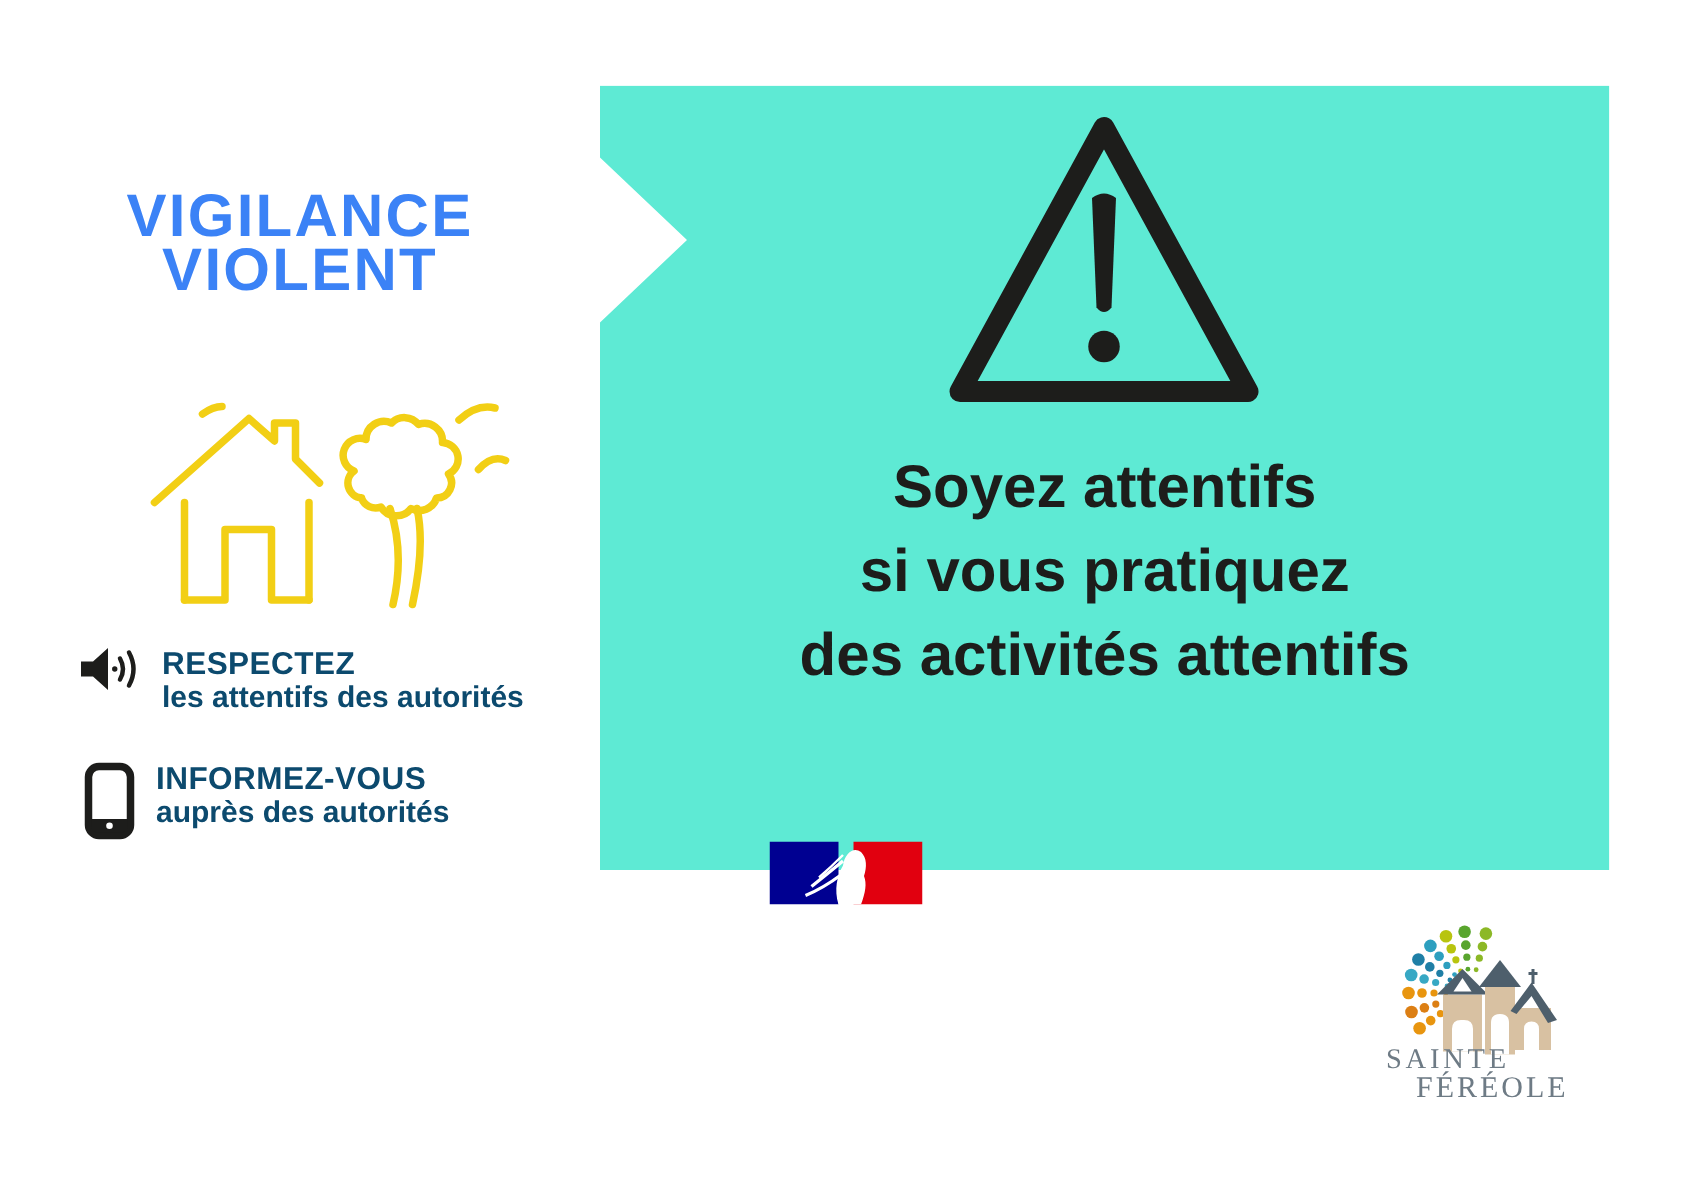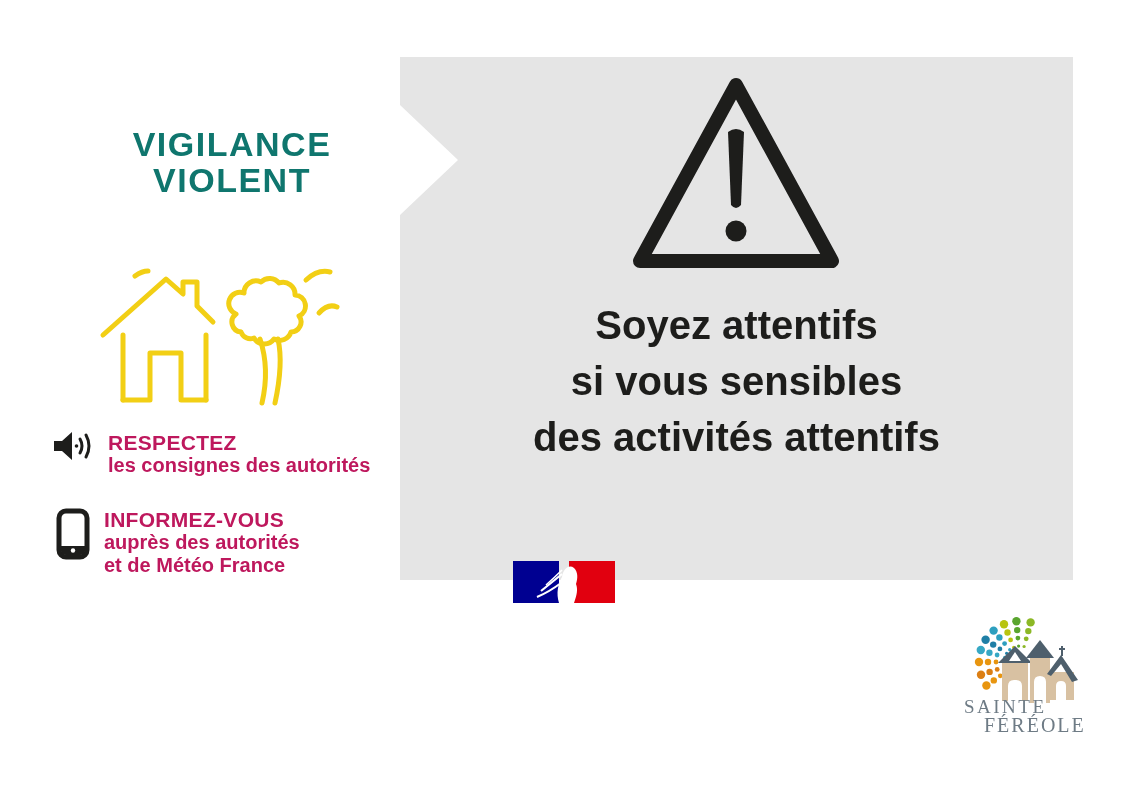--- a/index.html
+++ b/index.html
@@ -1,40 +1,40 @@
 <!DOCTYPE html>
 <html><head>
 <meta charset="utf-8">
 <style>
   html,body{margin:0;padding:0;background:#ffffff;}
   body{width:1128px;height:788px;overflow:hidden;font-family:"Liberation Sans",sans-serif;}
   .poster{position:relative;width:1128px;height:788px;background:#ffffff;}
 
   
   .title-block{position:absolute;left:0;top:126px;width:400px;text-align:center;
-    font-weight:bold;font-size:34px;line-height:36px;letter-spacing:1.5px;color:#0f766e;margin-left:32px;}
+    font-weight:bold;font-size:40px;line-height:36px;letter-spacing:1.5px;color:#3b82f6;}
   .picto{position:absolute;left:98px;top:262px;}
 
-  .advice{position:absolute;display:flex;align-items:flex-start;color:#be185d;}
+  .advice{position:absolute;display:flex;align-items:flex-start;color:#0c4a6e;}
   .advice .txt{margin-left:14px;font-weight:bold;font-size:20px;line-height:23px;}
   .advice .txt .t{font-size:21px;letter-spacing:0.3px;}
   .advice-1{left:52px;top:431px;}
   .advice-2{left:56px;top:508px;}
 
   
-  .panel{position:absolute;left:400px;top:57px;width:673px;height:523px;background:#e5e5e5;
+  .panel{position:absolute;left:400px;top:57px;width:673px;height:523px;background:#5eead4;
     clip-path:polygon(0 0,673px 0,673px 523px,0 523px,0 158px,58px 103px,0 48px);}
   .warning-tri{position:absolute;left:228px;top:18px;}
   .message{position:absolute;left:0;top:240px;width:100%;text-align:center;
     font-weight:bold;font-size:40px;line-height:56px;color:#1d1d1b;}
   .message div{white-space:nowrap;}
 
   
   .marianne{position:absolute;left:513px;top:561px;}
-  .sf-logo{position:absolute;left:950px;top:600px;width:156px;height:150px;}
+  .sf-logo{position:absolute;left:910px;top:600px;width:156px;height:150px;}
   .sf-text{position:absolute;color:#6E7B85;font-family:"Liberation Serif",serif;font-weight:normal;}
   .sf-line1{left:14px;top:96px;font-size:19px;letter-spacing:2.5px;}
   .sf-line2{left:34px;top:114px;font-size:20px;letter-spacing:2px;}
 </style>
 </head>
 <body>
 
 <div class="poster">
 
   <div class="title-block">
@@ -66,48 +66,47 @@
 
   <div class="advice advice-1">
     <svg width="42" height="30" viewBox="0 0 42 30">
       <path d="M2 10 L10 10 L20 1 L20 29 L10 20 L2 20 Z" fill="#1d1d1b"></path>
       <circle cx="24.5" cy="15" r="1.8" fill="#1d1d1b"></circle>
       <path d="M28 8 Q32 15 28 22" stroke="#1d1d1b" stroke-width="3" fill="none" stroke-linecap="round"></path>
       <path d="M34 4 Q40 15 34 26" stroke="#1d1d1b" stroke-width="3" fill="none" stroke-linecap="round"></path>
     </svg>
     <div class="txt">
       <div class="t">RESPECTEZ</div>
-      <div>les consignes des autorités</div>
+      <div>les attentifs des autorités</div>
     </div>
   </div>
 
   <div class="advice advice-2">
     <svg width="34" height="52" viewBox="0 0 34 52">
       <rect x="3" y="3" width="28" height="46" rx="7" fill="none" stroke="#1d1d1b" stroke-width="5"></rect>
       <path d="M5 38 L29 38 L29 43 Q29 47 24 47 L10 47 Q5 47 5 43 Z" fill="#1d1d1b"></path>
       <circle cx="17" cy="42.5" r="2.2" fill="#ffffff"></circle>
     </svg>
     <div class="txt">
       <div class="t">INFORMEZ-VOUS</div>
       <div>auprès des autorités</div>
-      <div>et de Météo France</div>
     </div>
   </div>
 
   <div class="panel">
     <div class="warning-tri">
       <svg width="216" height="198" viewBox="0 0 216 198">
         <path d="M108 10 L204 186 L12 186 Z" fill="none" stroke="#1d1d1b" stroke-width="14" stroke-linejoin="round"></path>
         <path d="M100 57 Q108 51 116 57 L113 130 Q108 136 103 130 Z" fill="#1d1d1b"></path>
         <circle cx="108" cy="156" r="10.5" fill="#1d1d1b"></circle>
       </svg>
     </div>
     <div class="message">
       <div>Soyez attentifs</div>
-      <div>si vous sensibles</div>
+      <div>si vous pratiquez</div>
       <div>des activités attentifs</div>
     </div>
   </div>
 
   <div class="marianne">
     <svg width="102" height="42" viewBox="0 0 102 42">
       <rect x="0" y="0" width="46" height="42" fill="#000091"></rect>
       <rect x="56" y="0" width="46" height="42" fill="#E1000F"></rect>
       <path d="M46 42 C43 32 45 23 49 16 C50 8 56 3 61 7 C65 11 65 17 63 23 C65 28 64 34 61 42 Z" fill="#ffffff"></path>
       <path d="M28 30 Q38 22 49 13" stroke="#ffffff" stroke-width="2.2" fill="none"></path>

